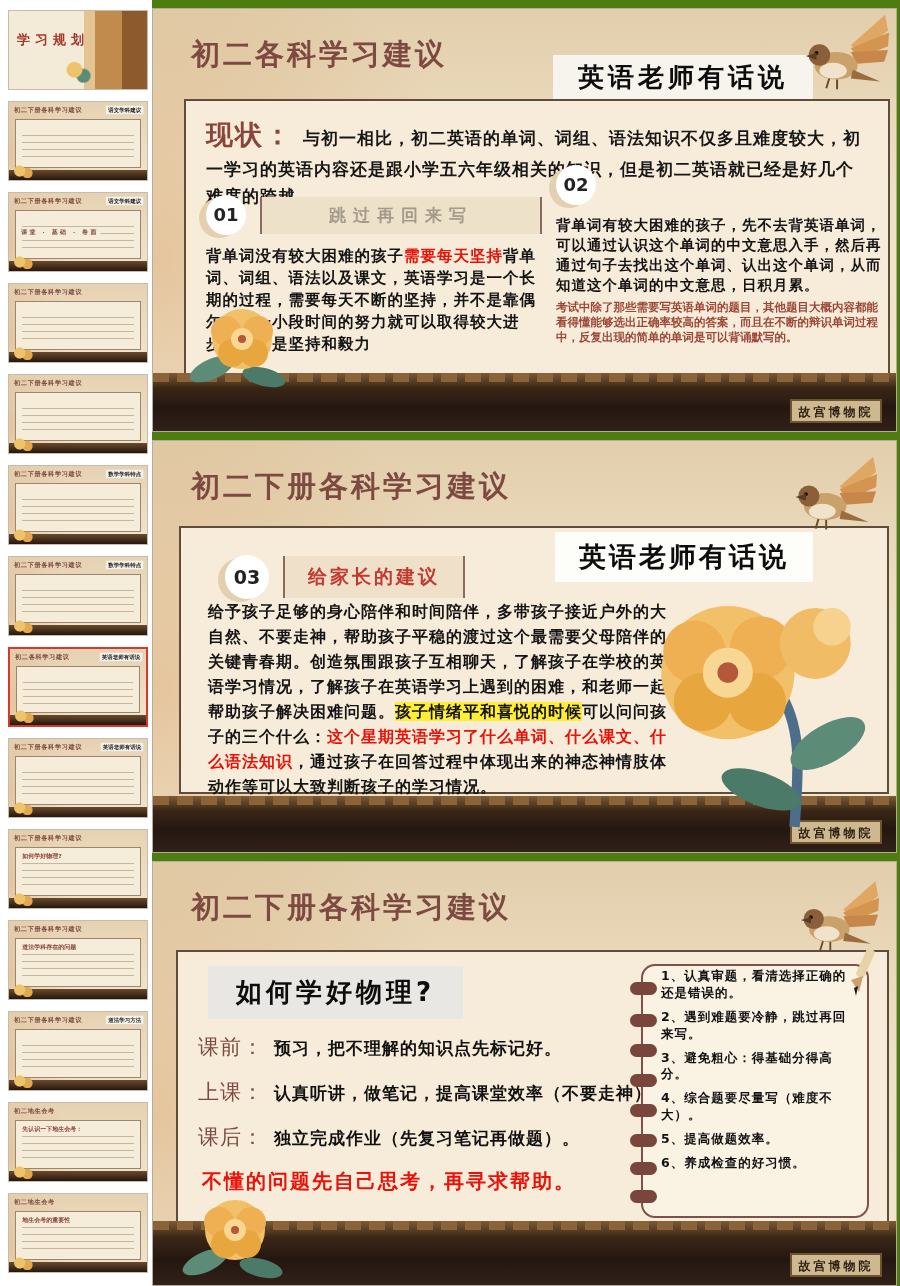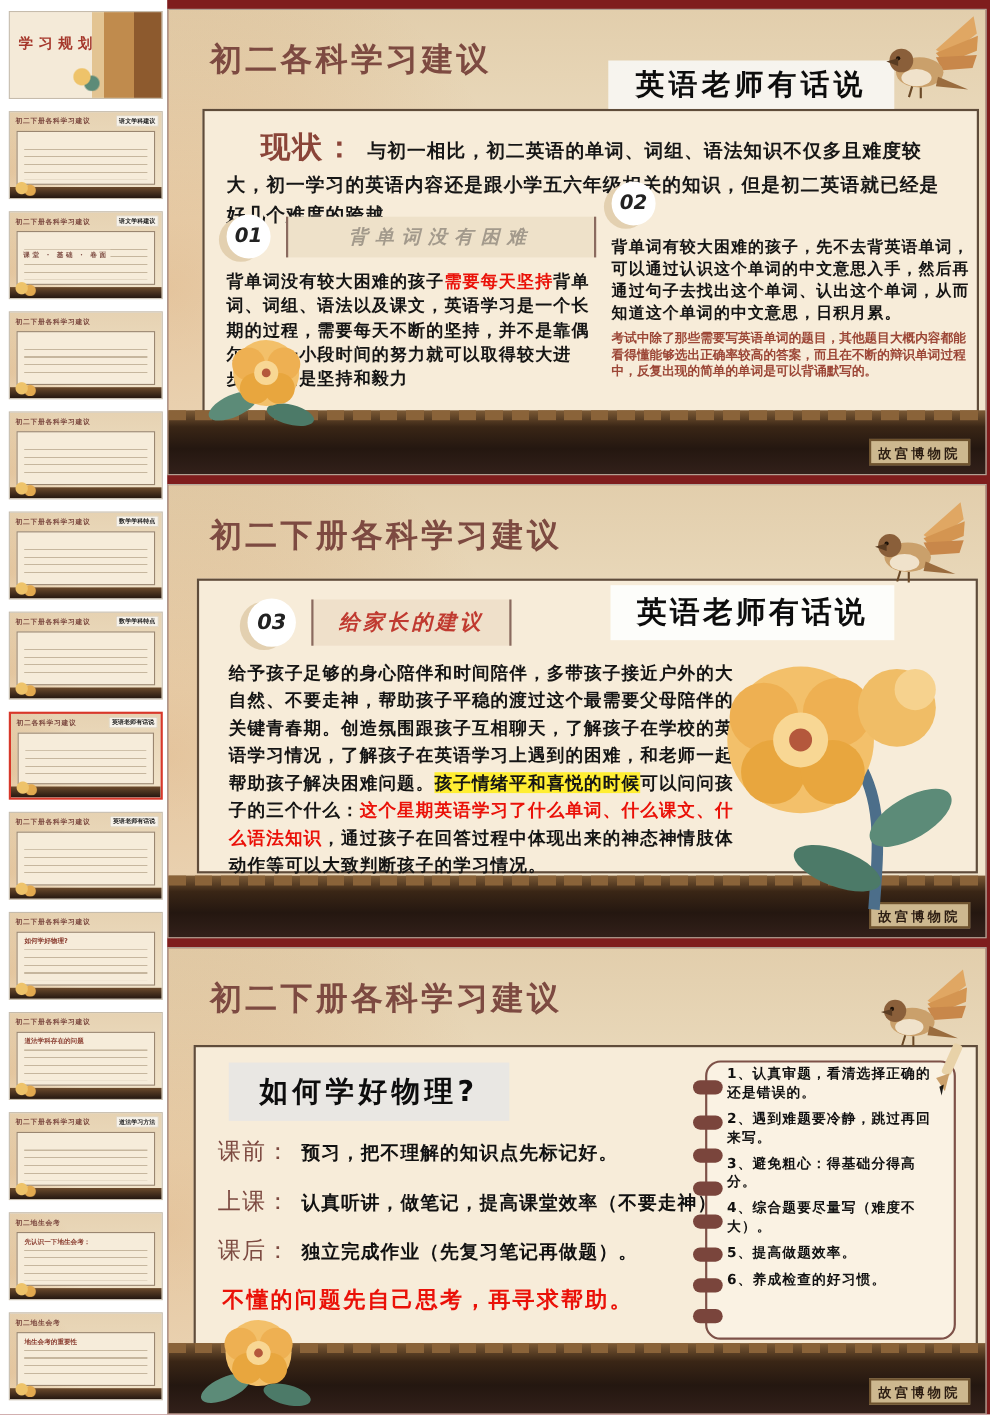--- a/index.html
+++ b/index.html
@@ -1,16 +1,16 @@
 <!DOCTYPE html>
 <html><head>
 <meta charset="utf-8">
 <style>
   html,body{margin:0;padding:0;background:#ffffff;}
-  #page{position:relative;width:900px;height:1286px;background:#7f1d1d;overflow:hidden;
+  #page{position:relative;width:900px;height:1286px;background:#4d7c0f;overflow:hidden;
         font-family:"DejaVu Sans","Liberation Sans",sans-serif;}
 
   
   .sidebar{position:absolute;left:0;top:0;width:152px;height:1286px;padding:10px 0 0 8px;
            box-sizing:border-box;display:flex;flex-direction:column;gap:11px;background:#fff;}
   .thumb{position:relative;width:140px;height:80px;flex:0 0 80px;box-sizing:border-box;
          border:1px solid #c6bcac;cursor:pointer;overflow:hidden;
          background:radial-gradient(circle at 0% 70%,rgba(195,120,45,.25),transparent 45%),
                     linear-gradient(180deg,#e6d2b2,#f2e5cc);}
   .thumb.selected{border:2px solid #d8382a;}
@@ -68,42 +68,42 @@
   .red{color:#ea1108;}
   .hl{background:#ffee33;}
 
   
   .badge-eng1{position:absolute;left:400px;top:46px;width:260px;height:44px;line-height:44px;
               background:rgba(248,246,242,.93);color:#0d0d0d;font-size:26px;font-weight:bold;
               text-align:center;letter-spacing:4px;z-index:3;}
   #panel1{left:31px;top:90px;width:706px;height:280px;overflow:hidden;}
   .status{padding:12px 20px 0 20px;font-size:17px;font-weight:bold;color:#161616;
           line-height:1.6;letter-spacing:1px;}
-  .status-label{font-size:27px;color:#8a4438;margin-right:10px;letter-spacing:2px;margin-left:31px;}
+  .status-label{font-size:27px;color:#8a4438;margin-right:10px;letter-spacing:2px;}
   .scol{position:absolute;}
   #col1{left:20px;top:94px;width:336px;}
   #col2{left:370px;top:64px;width:326px;}
-  .num-row{display:flex;align-items:center;gap:14px;font-style:italic;}
+  .num-row{display:flex;align-items:center;gap:14px;}
   .num-circle{width:40px;height:40px;border-radius:50%;background:#fff;flex:0 0 40px;
               box-shadow:-7px 3px 0 #e3d0b0;text-align:center;line-height:40px;
               font-weight:bold;font-size:18px;color:#222;}
   .col-header{background:#eee1c9;border-left:2px solid #8a6a5f;border-right:2px solid #8a6a5f;
               color:#a39a8c;font-size:17px;font-weight:bold;letter-spacing:7px;
               padding:7px 12px;text-align:center;flex:1;}
   .col-text{margin-top:10px;font-size:15.5px;font-weight:bold;color:#141414;line-height:1.42;
             letter-spacing:1px;}
   #col2 .col-text{font-size:14.5px;line-height:1.38;}
   .col-note{margin-top:5px;font-size:11.5px;font-weight:bold;color:#9c4636;line-height:1.32;}
 
   
   #panel2{left:26px;top:85px;width:710px;height:268px;}
   .badge-eng2{position:absolute;left:374px;top:4px;width:258px;height:50px;line-height:50px;
               background:#fdfdfa;color:#0d0d0d;font-size:27px;font-weight:bold;text-align:center;
               letter-spacing:3px;}
-  #panel2 .num-row{position:absolute;left:44px;top:16px;width:240px;}
+  #panel2 .num-row{position:absolute;left:44px;top:27px;width:240px;}
   .num-circle.big{width:44px;height:44px;line-height:44px;flex:0 0 44px;font-size:19px;}
   .parent-header{background:#efe0ca;border-left:2px solid #8a6a5f;border-right:2px solid #8a6a5f;
                  color:#c03a30;font-size:19px;font-weight:bold;letter-spacing:3px;
                  padding:8px 14px;text-align:center;flex:1;}
   .body2{position:absolute;left:27px;top:72px;width:472px;font-size:16px;font-weight:bold;
          color:#141414;line-height:1.56;letter-spacing:1px;}
 
   
   #panel3{left:23px;top:88px;width:713px;height:276px;padding:14px 20px;}
   .phys-header{display:inline-block;margin-left:10px;background:#e9e7e3;color:#0d0d0d;
@@ -295,21 +295,21 @@
       <path d="M62 60 L90 72 L60 69 Z" fill="#9a6c3e"></path>
       <path d="M38 69 l-3 10 M46 70 l0 10" stroke="#6b4a28" stroke-width="2" fill="none"></path>
     </svg>
     <div class="panel" id="panel1">
       <div class="status">
         <span class="status-label">现状：</span><span>与初一相比，初二英语的单词、词组、语法知识不仅多且难度较大，初一学习的英语内容还是跟小学五六年级相关的知识，但是初二英语就已经是好几个难度的跨越。</span>
       </div>
       <div class="scol" id="col1">
         <div class="num-row">
           <div class="num-circle">01</div>
-          <div class="col-header">背单词没有困难</div>
+          <div class="col-header">跳过再回来写</div>
         </div>
         <div class="col-text">
           <span>背单词没有较大困难的孩子</span><span class="red">需要每天坚持</span><span>背单词、词组、语法以及课文，英语学习是一个长期的过程，需要每天不断的坚持，并不是靠偶尔或者一小段时间的努力就可以取得较大进步，靠的是坚持和毅力</span>
         </div>
       </div>
       <div class="scol" id="col2">
         <div class="num-row">
           <div class="num-circle">02</div>
         </div>
         <div class="col-text">背单词有较大困难的孩子，先不去背英语单词，可以通过认识这个单词的中文意思入手，然后再通过句子去找出这个单词、认出这个单词，从而知道这个单词的中文意思，日积月累。</div>

